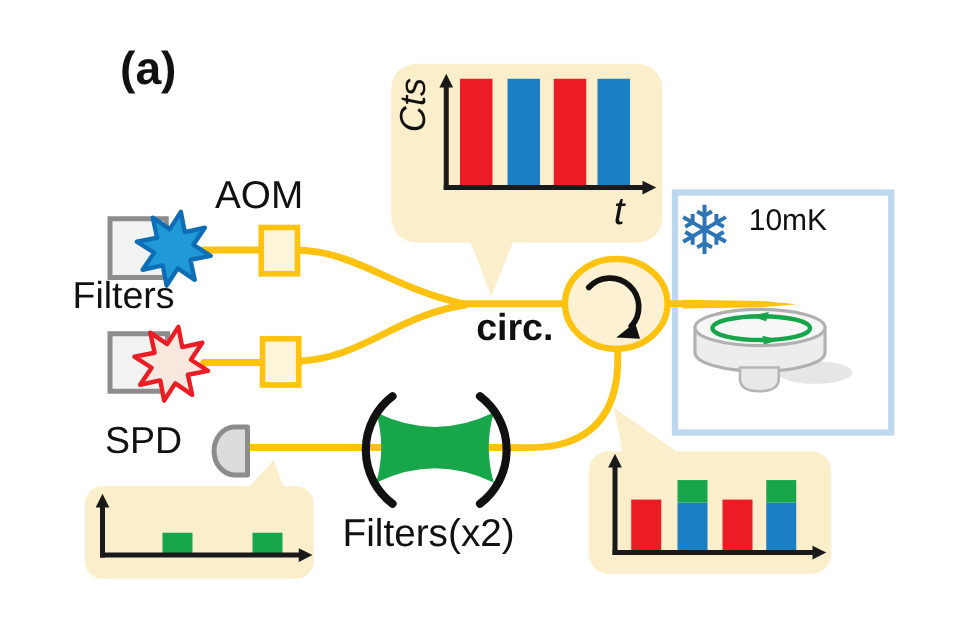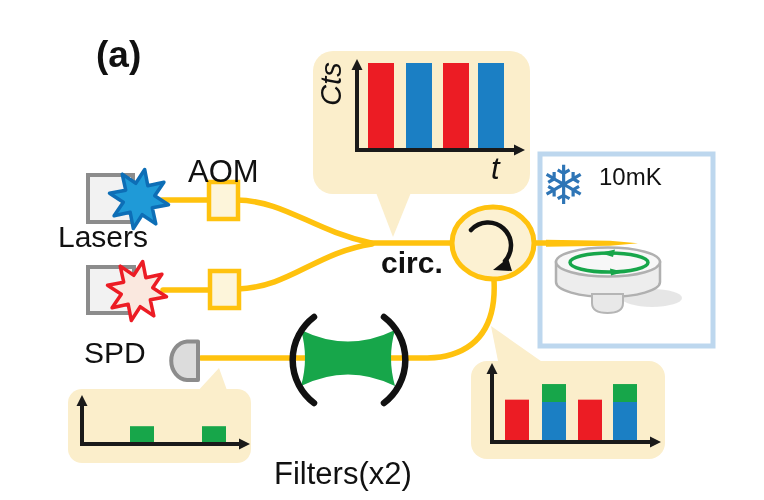--- a/index.html
+++ b/index.html
@@ -12,25 +12,25 @@
   }
   .stage svg{position:absolute;left:0;top:0;}
   .lbl{
     position:absolute;
     color:#111111;
     line-height:1;
     white-space:nowrap;
     font-family:"Liberation Sans",sans-serif;
   }
   .panel-label{left:96px;top:36px;font-size:37px;font-weight:bold;}
-  .aom-label{left:188px;top:140px;font-size:31px;margin-top:16px;}
+  .aom-label{left:172px;top:140px;font-size:31px;}
   .lasers-label{left:58px;top:222px;font-size:30px;}
   .circ-label{left:381px;top:248px;font-size:30px;font-weight:bold;}
   .spd-label{left:84px;top:338px;font-size:30px;text-align:right;}
-  .filters-label{left:274px;top:411px;font-size:31px;margin-top:47px;}
+  .filters-label{left:274px;top:411px;font-size:31px;}
   .temp-label{left:599px;top:165px;font-size:24px;}
   .cts-label{
     left:302px;top:70px;width:58px;height:28px;
     font-size:29px;font-style:italic;text-align:center;
     transform:rotate(-90deg);transform-origin:center center;
   }
   .t-label{left:491px;top:153px;font-size:31px;font-style:italic;}
   .snowflake{left:541px;top:158px;font-size:54px;color:#2E75B6;line-height:1;}
 </style>
 </head>
@@ -128,21 +128,21 @@
         <rect x="613" y="384.06" width="24" height="17.94" fill="#17A64A"></rect>
         <line x1="492" y1="444" x2="492" y2="372" stroke="#1A1A1A" stroke-width="4"></line>
         <polygon points="492,363 486.5,374 497.5,374" fill="#1A1A1A"></polygon>
         <line x1="490" y1="442" x2="652" y2="442" stroke="#1A1A1A" stroke-width="4"></line>
         <polygon points="661,442 650,436.5 650,447.5" fill="#1A1A1A"></polygon>
       </g>
   </svg>
 
   <div class="lbl panel-label">(a)</div>
   <div class="lbl aom-label">AOM</div>
-  <div class="lbl lasers-label">Lasers</div>
+  <div class="lbl lasers-label">Filters</div>
   <div class="lbl circ-label">circ.</div>
   <div class="lbl spd-label">SPD</div>
   <div class="lbl filters-label">Filters(x2)</div>
   <div class="lbl temp-label">10mK</div>
   <div class="lbl snowflake">❄</div>
   <div class="lbl cts-label">Cts</div>
   <div class="lbl t-label">t</div>
 
 </div>
 

